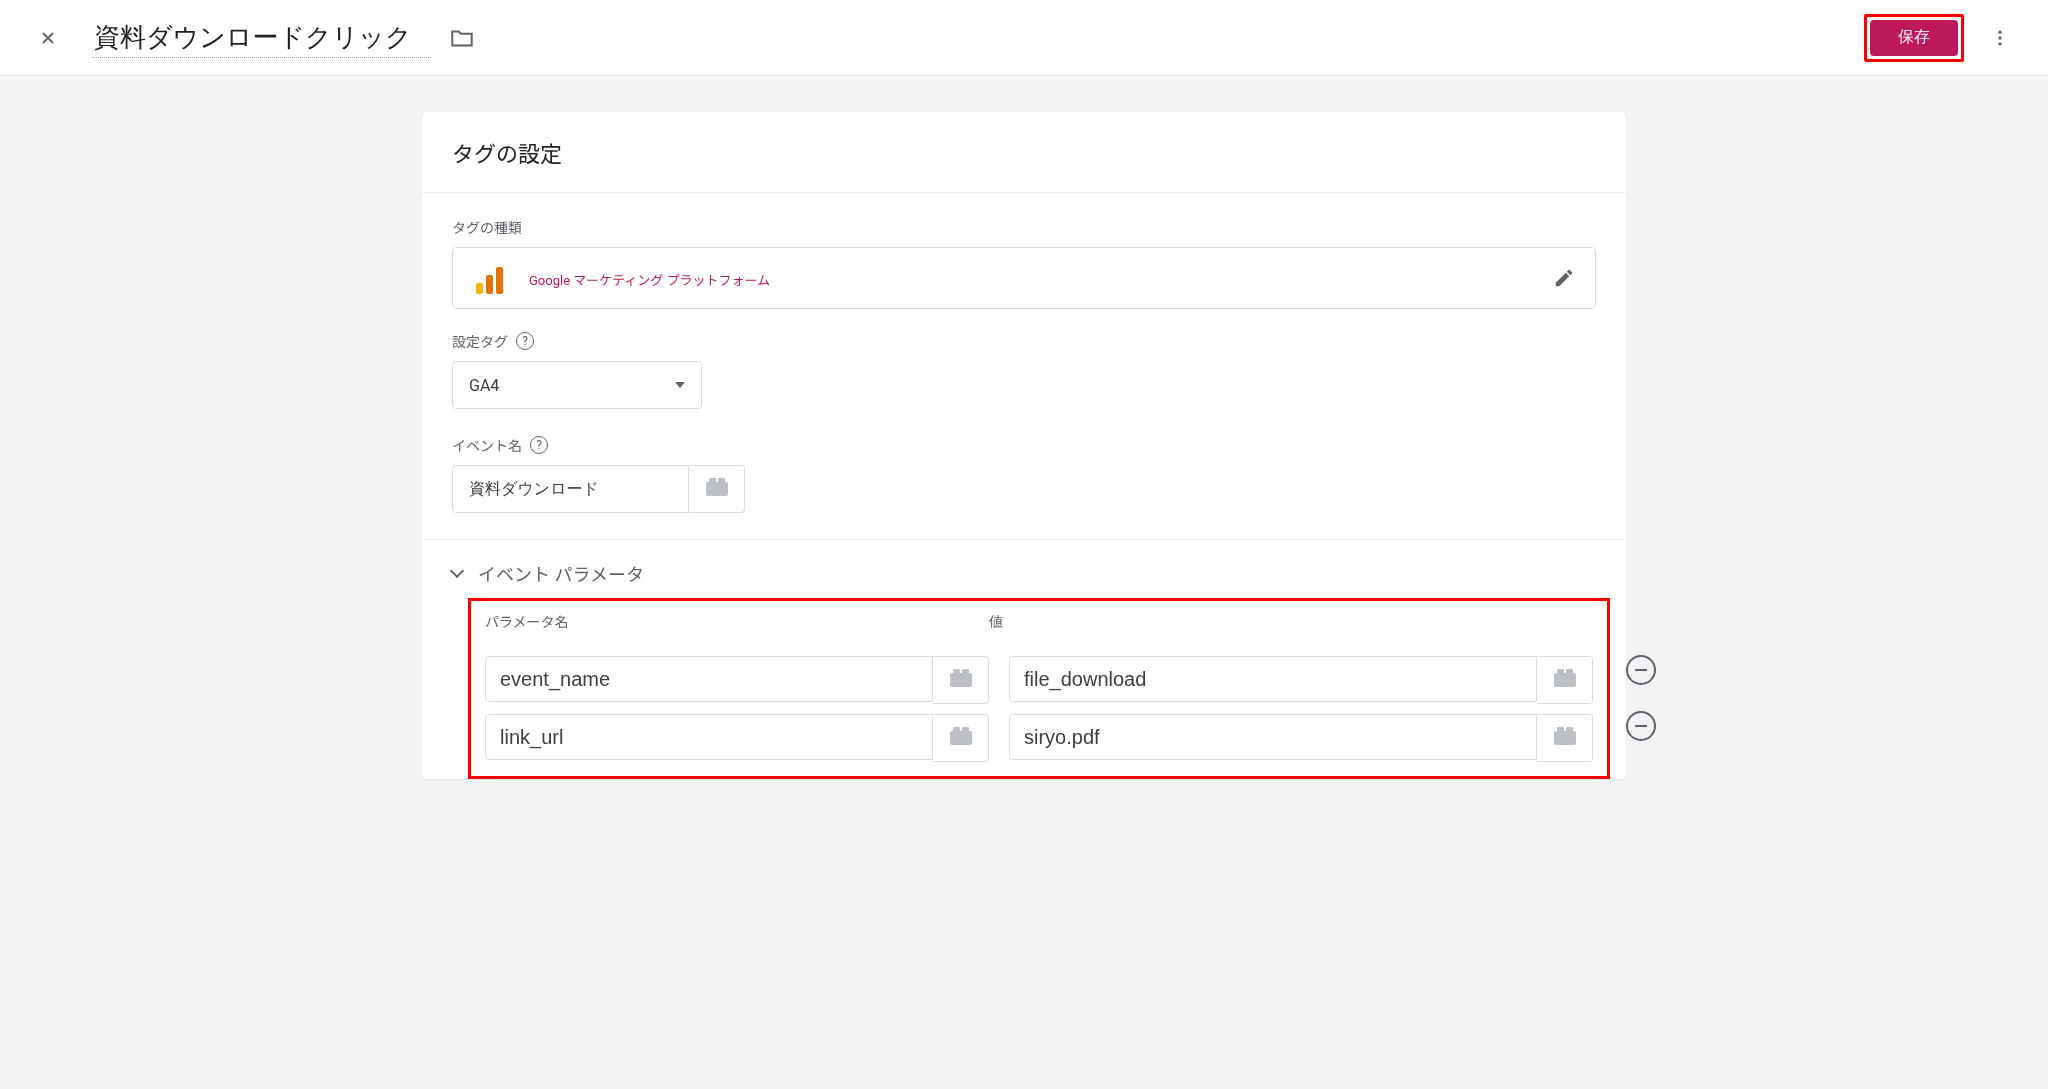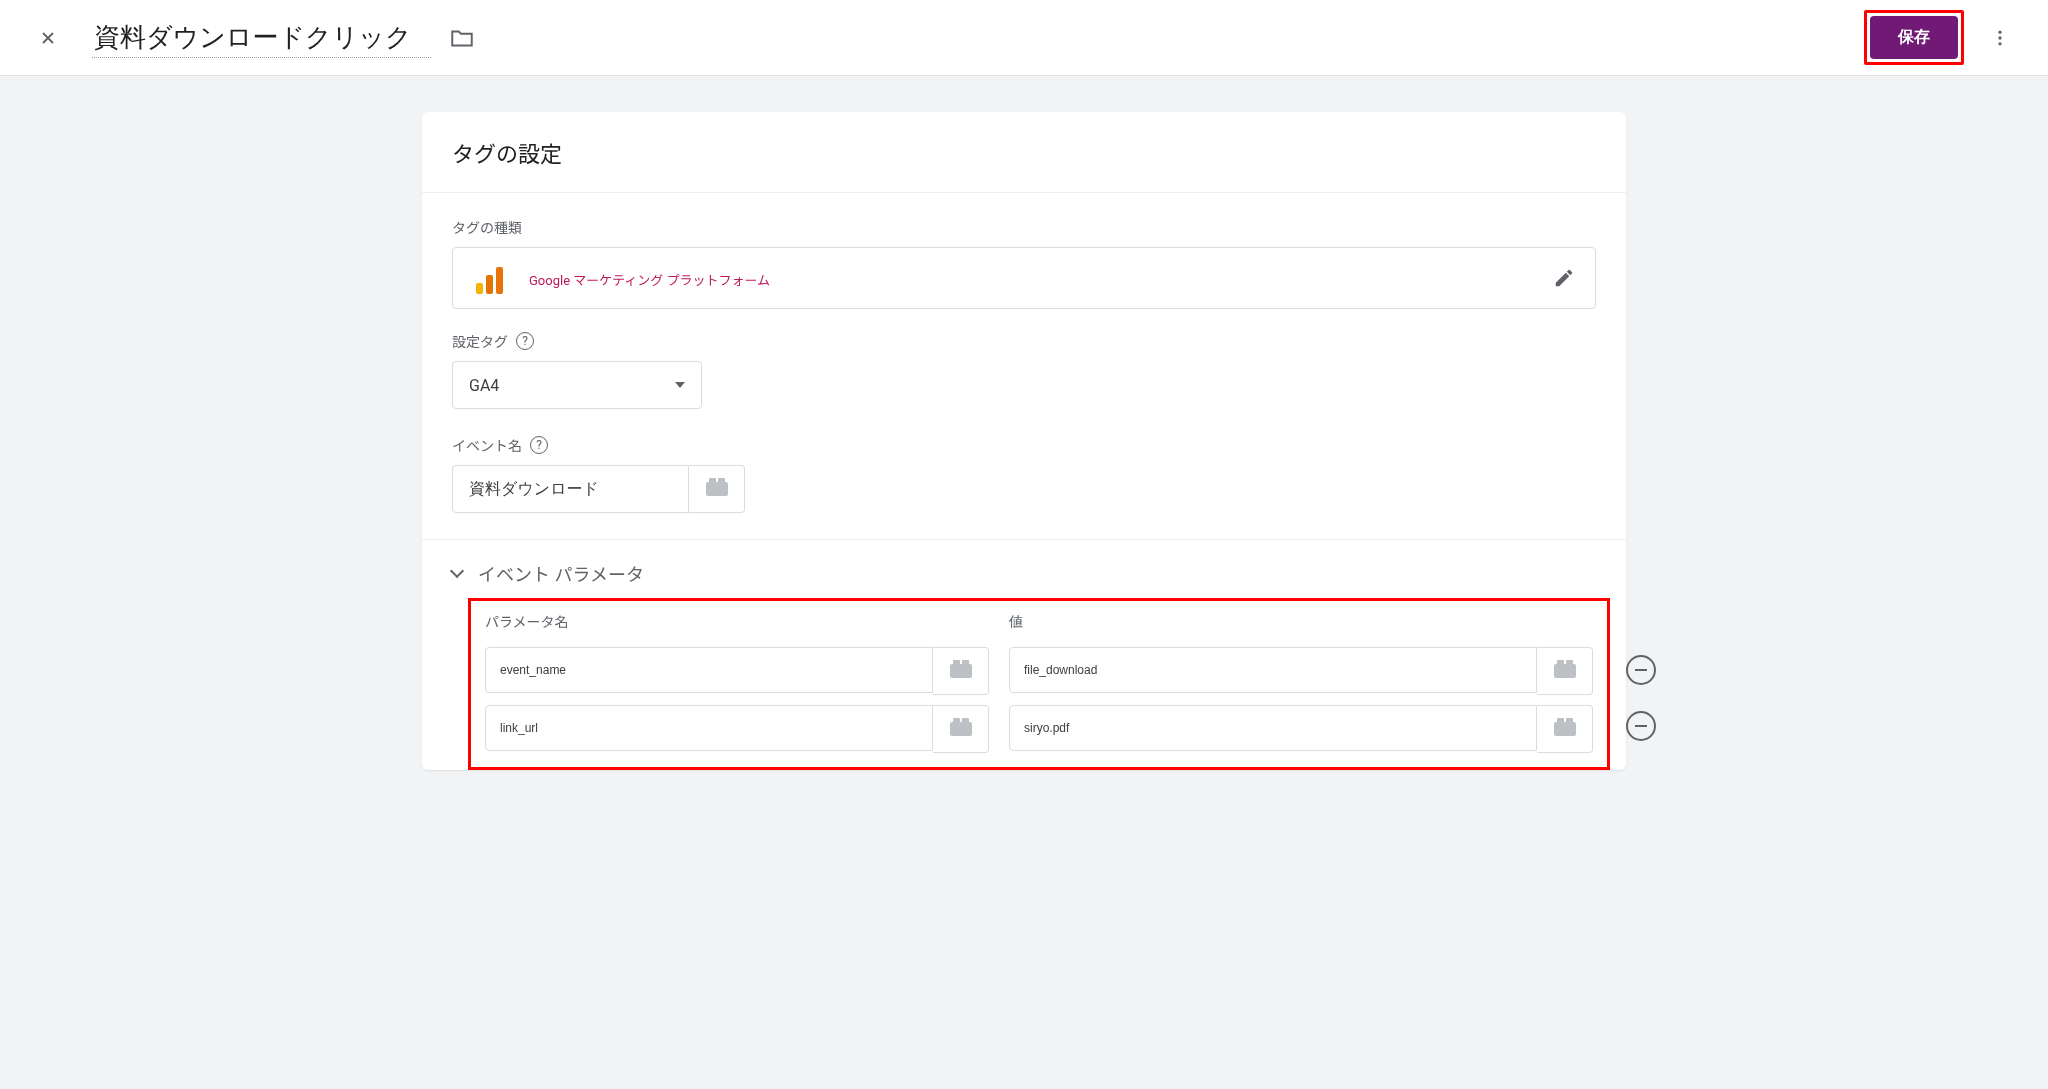--- a/index.html
+++ b/index.html
@@ -34,28 +34,28 @@
   min-width: 320px;
   background: transparent;
   outline: none;
 }
 .folder-icon {
   margin-left: 18px;
   color: #5f6368;
 }
 .header-spacer { flex: 1; }
 .save-btn {
-  background: #701a75;
+  background: #be185d;
   color: #fff;
   border: none;
   border-radius: 4px;
   padding: 0 28px;
-  height: 43px;
+  height: 36px;
   font-size: 16px;
-  font-weight: 700;
+  font-weight: 400;
   cursor: pointer;
 }
 .save-highlight {
   border: 3px solid #ff0000;
   padding: 3px;
   border-radius: 2px;
   margin-right: 12px;
 }
 .more-btn {
   width: 48px; height: 48px;
@@ -181,22 +181,21 @@
   transform: rotate(45deg);
   margin-top: -4px;
 }
 .params-highlight {
   border: 3px solid #ff0000;
   margin: 0 16px 0 46px;
   padding: 10px 14px 14px;
 }
 .params-head {
   display: flex;
-  gap: 20px;
-  margin-bottom: 16px;
+  margin-bottom: 25px;
 }
 .params-head > div {
   font-size: 14px;
   color: #5f6368;
 }
 .col-name { width: 504px; }
 .col-val { flex: 1; }
 .param-row {
   display: flex;
   gap: 20px;
@@ -204,21 +203,21 @@
   margin-bottom: 10px;
 }
 .param-input-group {
   display: flex;
 }
 .param-text-input {
   border: 1px solid #dadce0;
   border-radius: 4px 0 0 4px;
   height: 46px;
   padding: 0 14px;
-  font-size: 12px;
+  font-size: 20px;
   color: #3c4043;
   outline: none;
 }
 .pname { width: 448px; }
 .pval { width: 528px; }
 .remove-btn {
   width: 30px; height: 30px;
   border: 2px solid #5f6368;
   border-radius: 50%;
   display: flex; align-items: center; justify-content: center;

